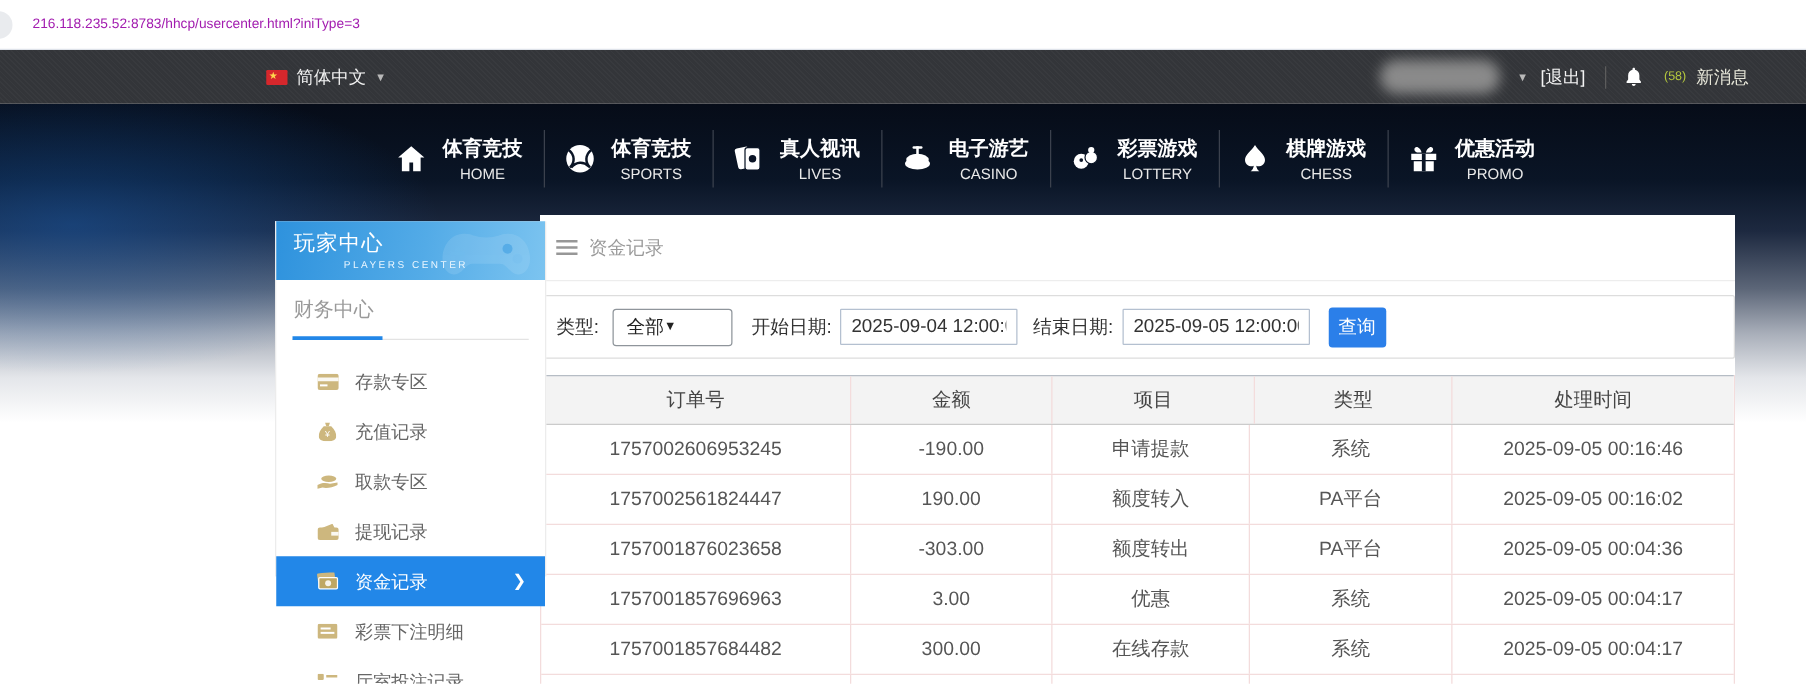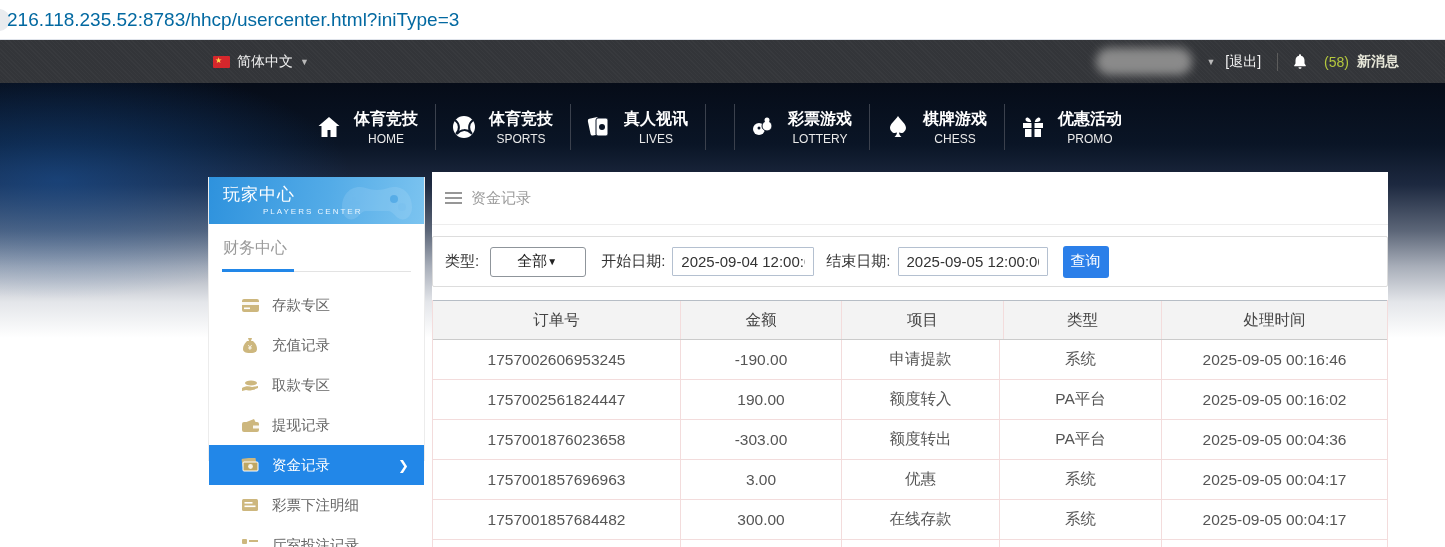--- a/index.html
+++ b/index.html
@@ -2,58 +2,58 @@
 <html><head>
 <meta charset="utf-8">
 <style>
   * { margin:0; padding:0; box-sizing:border-box; }
   html,body { width:1445px; height:547px; overflow:hidden; }
   body { font-family:"Liberation Sans","DejaVu Sans",sans-serif; background:#fff; position:relative; }
 
   
   .browser-bar { position:absolute; left:0; top:0; width:1445px; height:40px; background:#fff; border-bottom:1px solid #dfe3ea; z-index:5; }
   .reload-fragment { position:absolute; left:-12px; top:9px; width:22px; height:22px; border-radius:50%; background:#e9ebee; }
-  .url-text { position:absolute; left:7px; top:0; line-height:39px; font-size:19px; color:#0369a1; }
+  .url-text { position:absolute; left:26px; top:0; line-height:39px; font-size:11px; color:#a21caf; }
 
   
   .topbar { position:absolute; left:0; top:40px; width:1445px; height:43px; z-index:4;
     background:#333539;
     background-image:repeating-linear-gradient(45deg, rgba(255,255,255,0.025) 0 1px, transparent 1px 3px); }
   .lang { position:absolute; left:213px; top:0; height:43px; display:flex; align-items:center; gap:7px; cursor:pointer; }
   .flag { width:17px; height:12px; background:#d6272c; position:relative; border-radius:1px; }
   .flag .star { position:absolute; left:2px; top:0px; color:#ffd84d; font-size:8px; line-height:10px; }
   .lang-label { color:#f2f2f2; font-size:14px; }
   .caret { color:#b9b9b9; font-size:9px; }
   .top-right { position:absolute; right:0; top:0; height:43px; display:flex; align-items:center; }
   .user-blob { width:96px; height:27px; background:#8f8f8f; border-radius:14px; filter:blur(5px); opacity:.95; margin-right:14px; }
   .logout { color:#f4f4f4; font-size:14px; margin-left:10px; }
   .top-divider { width:1px; height:18px; background:#5c5c5c; margin:0 14px 0 16px; }
   .bell-wrap { margin-right:16px; display:flex; align-items:center; }
-  .msg-count { font-size:14px; margin-right:8px; }
+  .msg-count { font-size:10px; margin-right:8px; }
   .msg-label { font-size:14px; margin-right:46px; }
 
   
   .hero { position:absolute; left:0; top:83px; width:1445px; height:255px; z-index:0;
     background:
       radial-gradient(ellipse 420px 170px at 4% 38%, rgba(24,92,175,0.50), rgba(24,92,175,0) 70%),
       linear-gradient(180deg, #060c18 0%, #0a1526 24%, #1d2940 40%, #5c6678 58%, #a8aeb9 72%, #e4e6ea 86%, #ffffff 100%);
   }
 
   
   .nav { position:absolute; left:315px; top:96px; height:62px; display:flex; align-items:center; z-index:2; }
   .nav-item { width:106px; display:flex; align-items:center; gap:9px; cursor:pointer; }
   .nav-icon { width:27px; height:27px; flex:0 0 auto; display:flex; align-items:center; justify-content:center; }
   .nav-icon svg { display:block; }
   .nav-txt { text-align:center; flex:1; }
   .nav-zh { color:#ffffff; font-size:16px; font-weight:bold; white-space:nowrap; }
   .nav-en { color:#e9e9e9; font-size:12px; margin-top:2px; white-space:nowrap; }
   .nav-divider { width:1px; height:46px; background:#3b414d; margin:0 14px; }
 
   
-  .sidebar { position:absolute; left:208px; top:177px; width:217px; height:284px; background:#fff; border:1px solid #ececec; border-top:none; z-index:3; }
+  .sidebar { position:absolute; left:220px; top:177px; width:217px; height:284px; background:#fff; border:1px solid #ececec; border-top:none; z-index:3; }
   .side-head { position:relative; height:47px; overflow:hidden;
     background:linear-gradient(100deg, #2e92dd 0%, #53abe7 55%, #7cc4f0 100%); padding:6px 0 0 14px; }
   .side-title { color:#fff; font-size:17px; letter-spacing:1px; }
   .side-sub { color:#eaf6ff; font-size:8px; letter-spacing:2px; margin-top:1px;padding-left:40px; }
   .gamepad { position:absolute; right:8px; top:4px; opacity:.35; }
   .section-title { color:#9a9a9a; font-size:16px; padding:14px 0 10px 14px; }
   .section-rule { position:relative; margin:0 13px; height:3px; }
   .section-rule .gray { position:absolute; left:0; right:0; bottom:0; height:1px; background:#e3e3e3; }
   .section-rule .blue { position:absolute; left:0; bottom:0; width:72px; height:3px; background:#2287e8; }
   .menu { margin-top:13px; }
@@ -67,21 +67,21 @@
   .crumb { height:53px; display:flex; align-items:center; border-bottom:1px solid #ededed; }
   .crumb-icon { width:17px; margin-left:13px; margin-right:9px; }
   .crumb-icon i { display:block; height:2px; background:#979797; margin:3px 0; }
   .crumb-label { color:#9a9a9a; font-size:15px; }
 
   .filter { position:absolute; left:0; top:64px; width:956px; height:51px; border:1px solid #ddd; border-radius:2px;
     display:flex; align-items:center; }
   .f-label { color:#333; font-size:15px; }
   .lbl-type { margin-left:12px; }
   .type-select { width:96px; height:30px; border:1px solid #8f959b; border-radius:3px; margin-left:11px;
-    display:flex; align-items:center; justify-content:center; padding:0 12px 0 10px; font-size:15px; color:#222; background:#fff; cursor:pointer; }
+    display:flex; align-items:center; justify-content:flex-start; padding:0 12px 0 10px; font-size:15px; color:#222; background:#fff; cursor:pointer; }
   .type-select .sel-caret { font-size:10px; color:#222; }
   .lbl-start { margin-left:15px; }
   .date-input { height:29px; border:1px solid #b4c0d0; border-radius:1px; padding:0 8px; font-size:15px; color:#333;
     font-family:"Liberation Sans","DejaVu Sans",sans-serif; margin-left:7px; }
   .start-input { width:142px; }
   .lbl-end { margin-left:12px; }
   .end-input { width:150px; }
   .search-btn { width:46px; height:32px; margin-left:15px; background:#2b7fe9; color:#fff; border:none; border-radius:3px;
     font-size:15px; font-family:"Liberation Sans","DejaVu Sans",sans-serif; cursor:pointer; }
 
@@ -115,21 +115,21 @@
     <span class="caret">▼</span>
     <span class="logout">[退出]</span>
     <span class="top-divider"></span>
     <span class="bell-wrap">
       <svg width="16" height="17" viewBox="0 0 16 17">
           <path fill="#fff" d="M8 1.2c.6 0 1 .4 1 1v.5c2.1.5 3.5 2.2 3.5 4.5v3.3l1.3 1.9c.2.4 0 .9-.5.9H2.7c-.5 0-.7-.5-.5-.9l1.3-1.9V7.2c0-2.3 1.4-4 3.5-4.5v-.5c0-.6.4-1 1-1z"></path>
           <path fill="#fff" d="M6.5 14.2h3c0 .9-.7 1.6-1.5 1.6s-1.5-.7-1.5-1.6z"></path>
         </svg>
     </span>
     <span class="msg-count" style="color:#b5c83e;">(58)</span>
-    <span class="msg-label" style="color:#e6e6d8;font-weight:bold;">新消息</span>
+    <span class="msg-label" style="color:#e6e6d8;">新消息</span>
   </div>
 </div>
 
 <div class="hero"></div>
 
 <div class="nav">
   <div class="nav-item">
     <span class="nav-icon">
       <svg width="26" height="26" viewBox="0 0 26 26">
           <path fill="#fff" d="M13 3 2.5 12h3v11h6v-7h3v7h6V12h3L13 3z"></path>
@@ -161,20 +161,34 @@
           <rect x="10" y="4" width="12" height="18" rx="2" fill="#fff" stroke="#0b1526" stroke-width="1"></rect>
           <circle cx="16" cy="13" r="3" fill="#0b1526"></circle>
         </svg>
     </span>
     <span class="nav-txt">
         <div class="nav-zh">真人视讯</div>
         <div class="nav-en">LIVES</div>
       </span>
   </div>
   <span class="nav-divider"></span>
+  <div class="nav-item">
+    <span class="nav-icon">
+      <svg width="26" height="26" viewBox="0 0 26 26">
+          <rect x="12" y="3" width="2" height="7" fill="#fff"></rect>
+          <rect x="9" y="3" width="8" height="2" rx="1" fill="#fff"></rect>
+          <ellipse cx="13" cy="14" rx="9" ry="5" fill="#fff"></ellipse>
+          <ellipse cx="13" cy="17" rx="10" ry="4.5" fill="#fff"></ellipse>
+        </svg>
+    </span>
+    <span class="nav-txt">
+        <div class="nav-zh">电子游艺</div>
+        <div class="nav-en">CASINO</div>
+      </span>
+  </div>
   <span class="nav-divider"></span>
   <div class="nav-item">
     <span class="nav-icon">
       <svg width="26" height="26" viewBox="0 0 26 26">
           <circle cx="9" cy="15" r="6" fill="#fff"></circle>
           <circle cx="17" cy="12" r="5" fill="#fff" stroke="#0b1526" stroke-width="1"></circle>
           <circle cx="17" cy="6" r="2.5" fill="#fff"></circle>
           <circle cx="9" cy="14" r="1.5" fill="#0b1526"></circle>
         </svg>
     </span>

